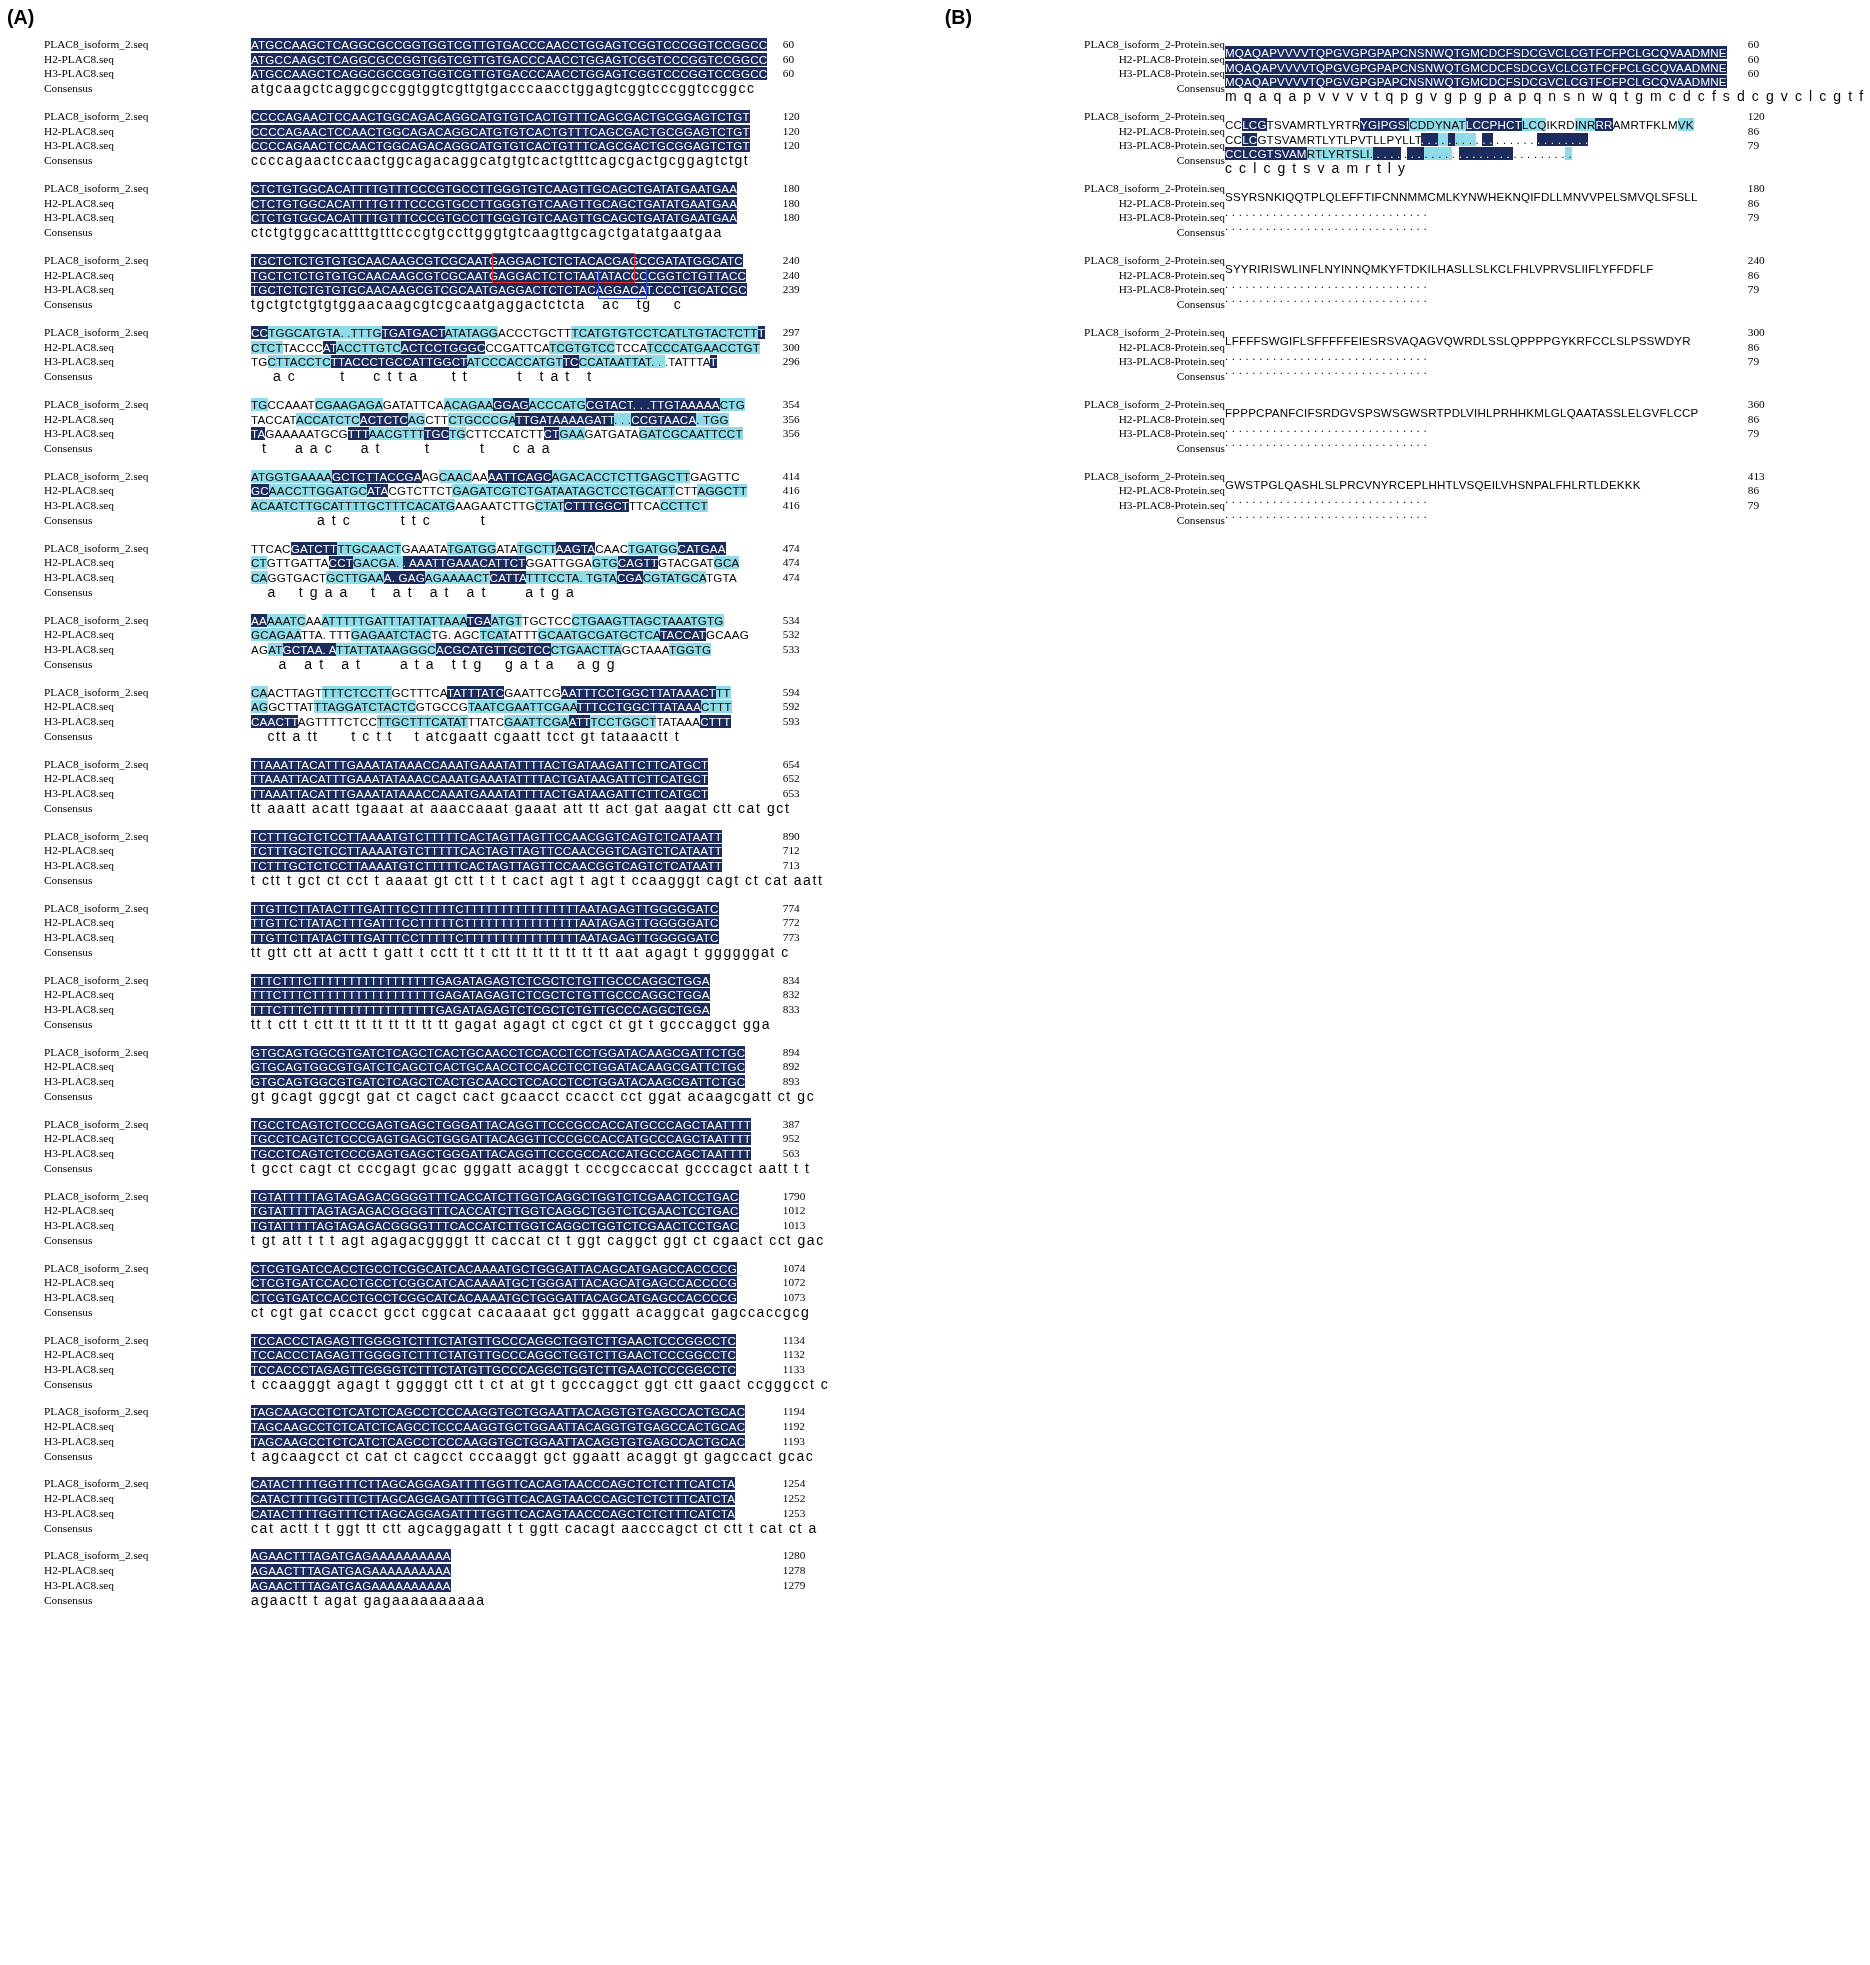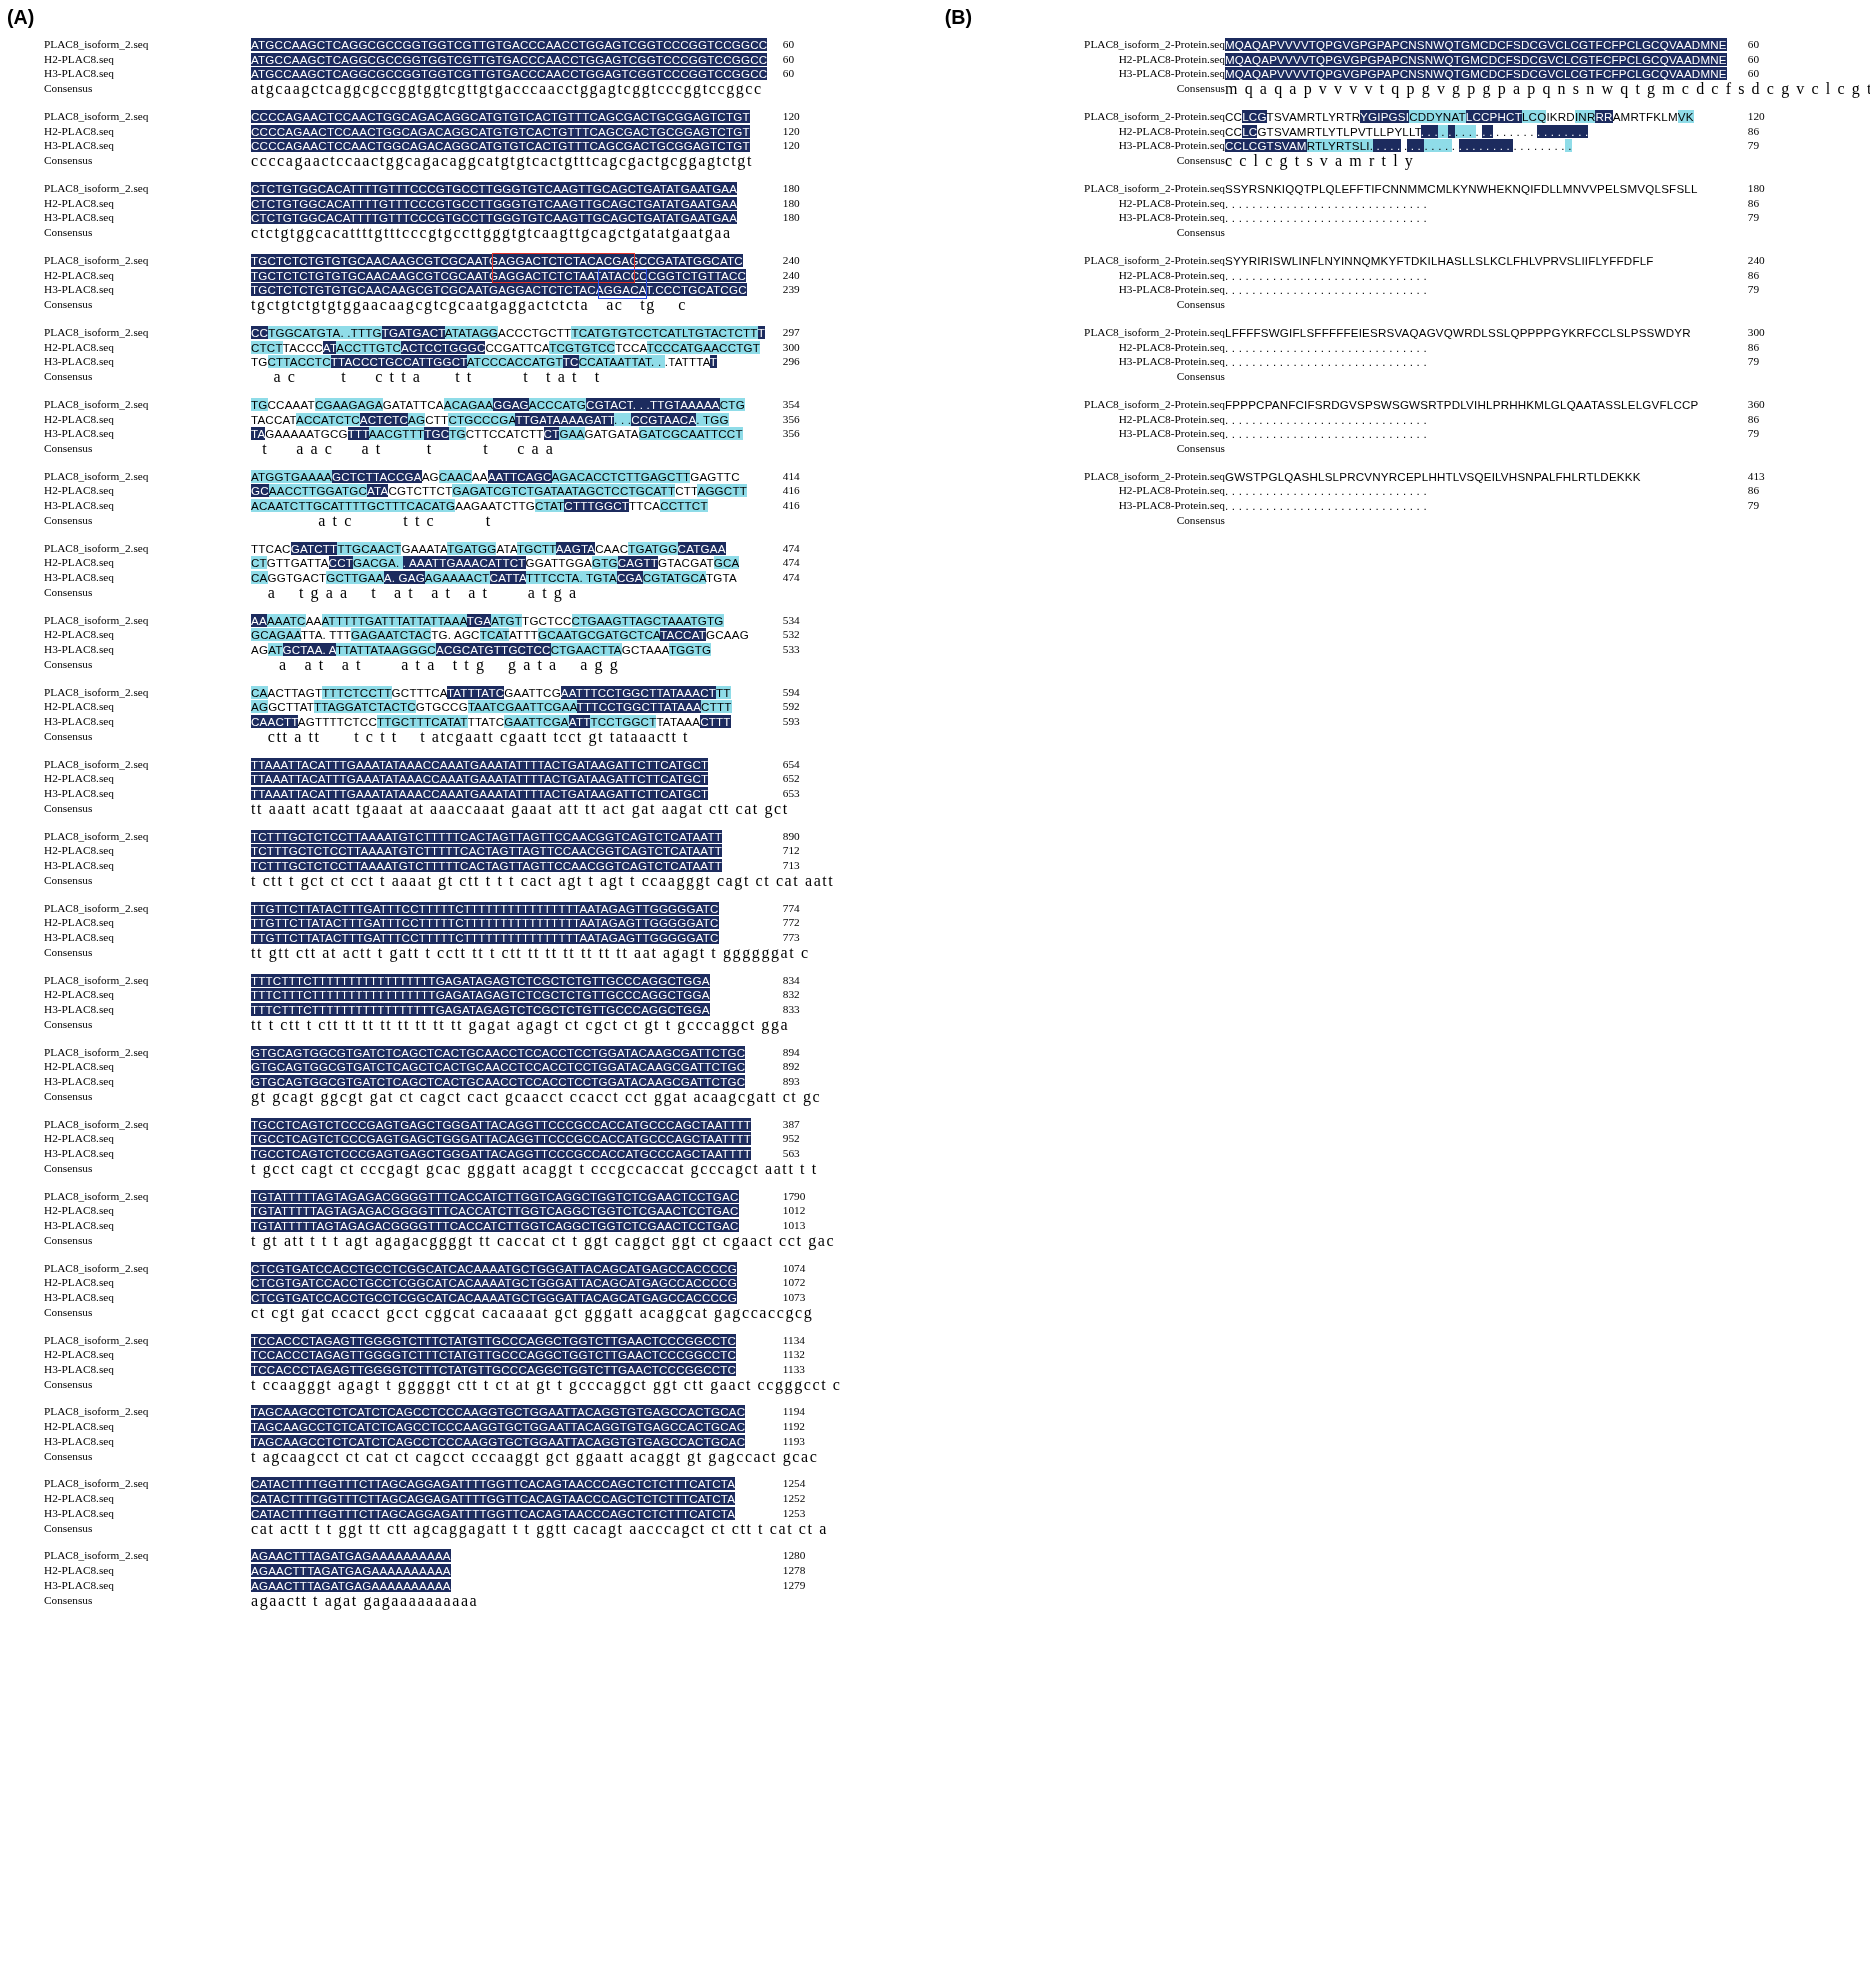--- a/index.html
+++ b/index.html
@@ -53,21 +53,21 @@
   #panel-b .name { width: 246px; padding-left: 54px; text-align: right; }
 
   .seq {
     font-family: "Liberation Sans", sans-serif;
     font-size: 11.6px;
     letter-spacing: 0.2px;
     line-height: 13.8px;
     color: #000;
   }
   #panel-a .seq { width: 517px; }
-  #panel-b .seq { width: 508px; }
+  #panel-b .seq { width: 508px; margin-top: 8px; }
 
   .num {
     font-family: "Liberation Serif", serif;
     font-size: 11.3px;
     color: #000;
     text-align: left;
     width: 54px;
     padding-left: 14.8px;
   }
 
@@ -78,22 +78,22 @@
   }
   .seq span.l {            
     background: #8fdce8;
     color: #000000;
   }
   .seq span.n {            
     background: transparent;
     color: #000000;
   }
   .consensus .seq {
-    font-family: Liberation Serif, serif;
-    font-size: 16px;
+    font-family: Liberation Sans, sans-serif;
+    font-size: 14px;
     letter-spacing: 1.6px;
     color: #000;
   }
   .consensus .name { font-style: normal; }
 
   
   .annot {
     position: absolute;
     box-sizing: border-box;
     pointer-events: none;

